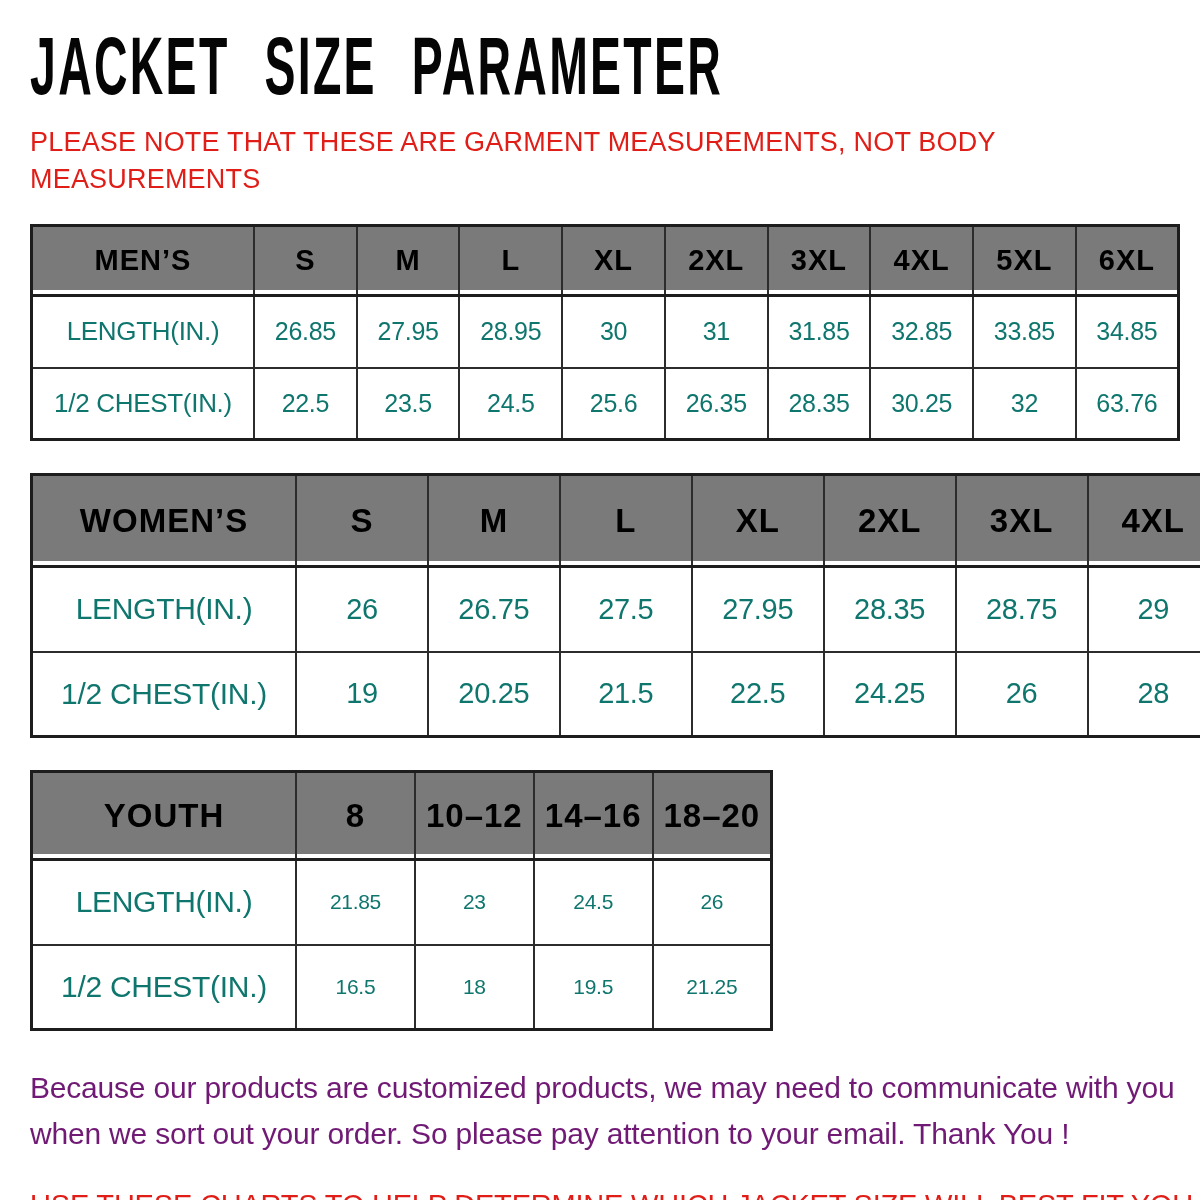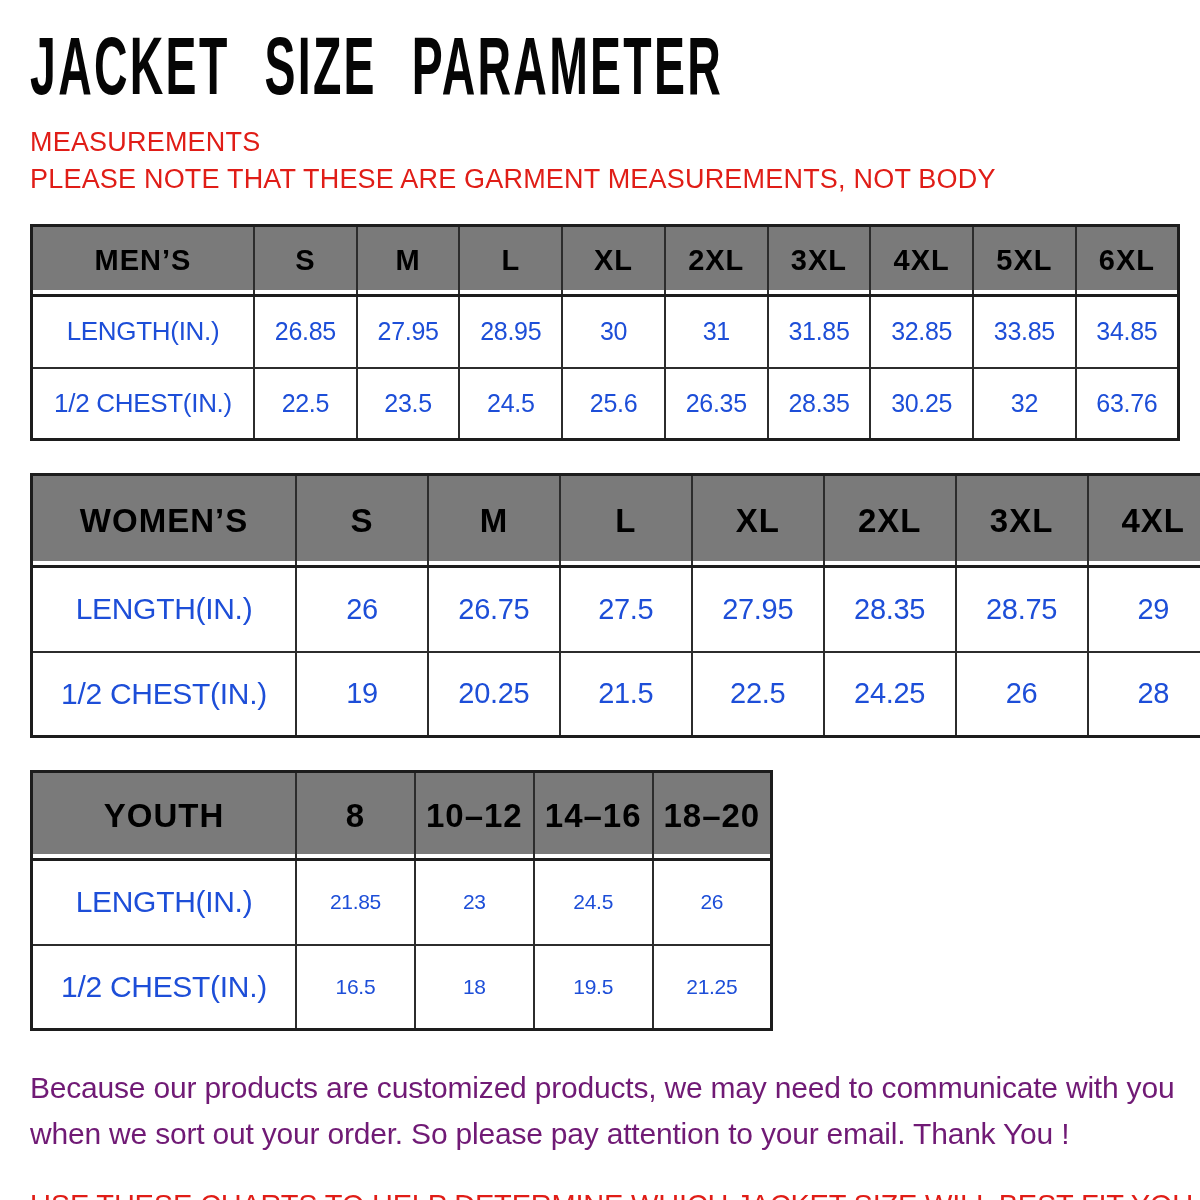--- a/index.html
+++ b/index.html
@@ -53,21 +53,21 @@
     overflow: hidden;
   }
   table.size-table thead th {
     background: #7a7a7a;
     color: #000000;
     font-weight: bold;
     letter-spacing: 1px;
     box-shadow: inset 0 -4px 0 #ffffff;
     border-bottom: 3px solid #1d1d1d;
   }
-  table.size-table td { color: #1d4ed8; letter-spacing: -0.3px; text-align: center; }
+  table.size-table td { color: #0f766e; letter-spacing: -0.3px; text-align: center; }
 
   
   .t-mens { width: 1150px; margin-top: 26px; }
   .t-mens thead tr { height: 70px; }
   .t-mens tbody tr { height: 72px; }
   .t-mens thead th { font-size: 29px; }
   .t-mens td { font-size: 25px; }
   .t-mens td.label-col { font-size: 26px; }
   .t-mens .label-col { width: 216px; }
 
@@ -112,22 +112,22 @@
 </head>
 <body>
 
 <div class="page">
 
   <div class="title-wrap">
     <h1 class="title">JACKET SIZE PARAMETER</h1>
   </div>
 
   <div class="note">
+    <div class="note-line">PLEASE NOTE THAT THESE ARE GARMENT MEASUREMENTS, NOT BODY</div>
     <div class="note-line">MEASUREMENTS</div>
-    <div class="note-line">PLEASE NOTE THAT THESE ARE GARMENT MEASUREMENTS, NOT BODY</div>
   </div>
 
   <table class="size-table t-mens">
     <thead>
         <tr>
           <th class="label-col">MEN’S</th>
           <th>S</th>
           <th>M</th>
           <th>L</th>
           <th>XL</th>

